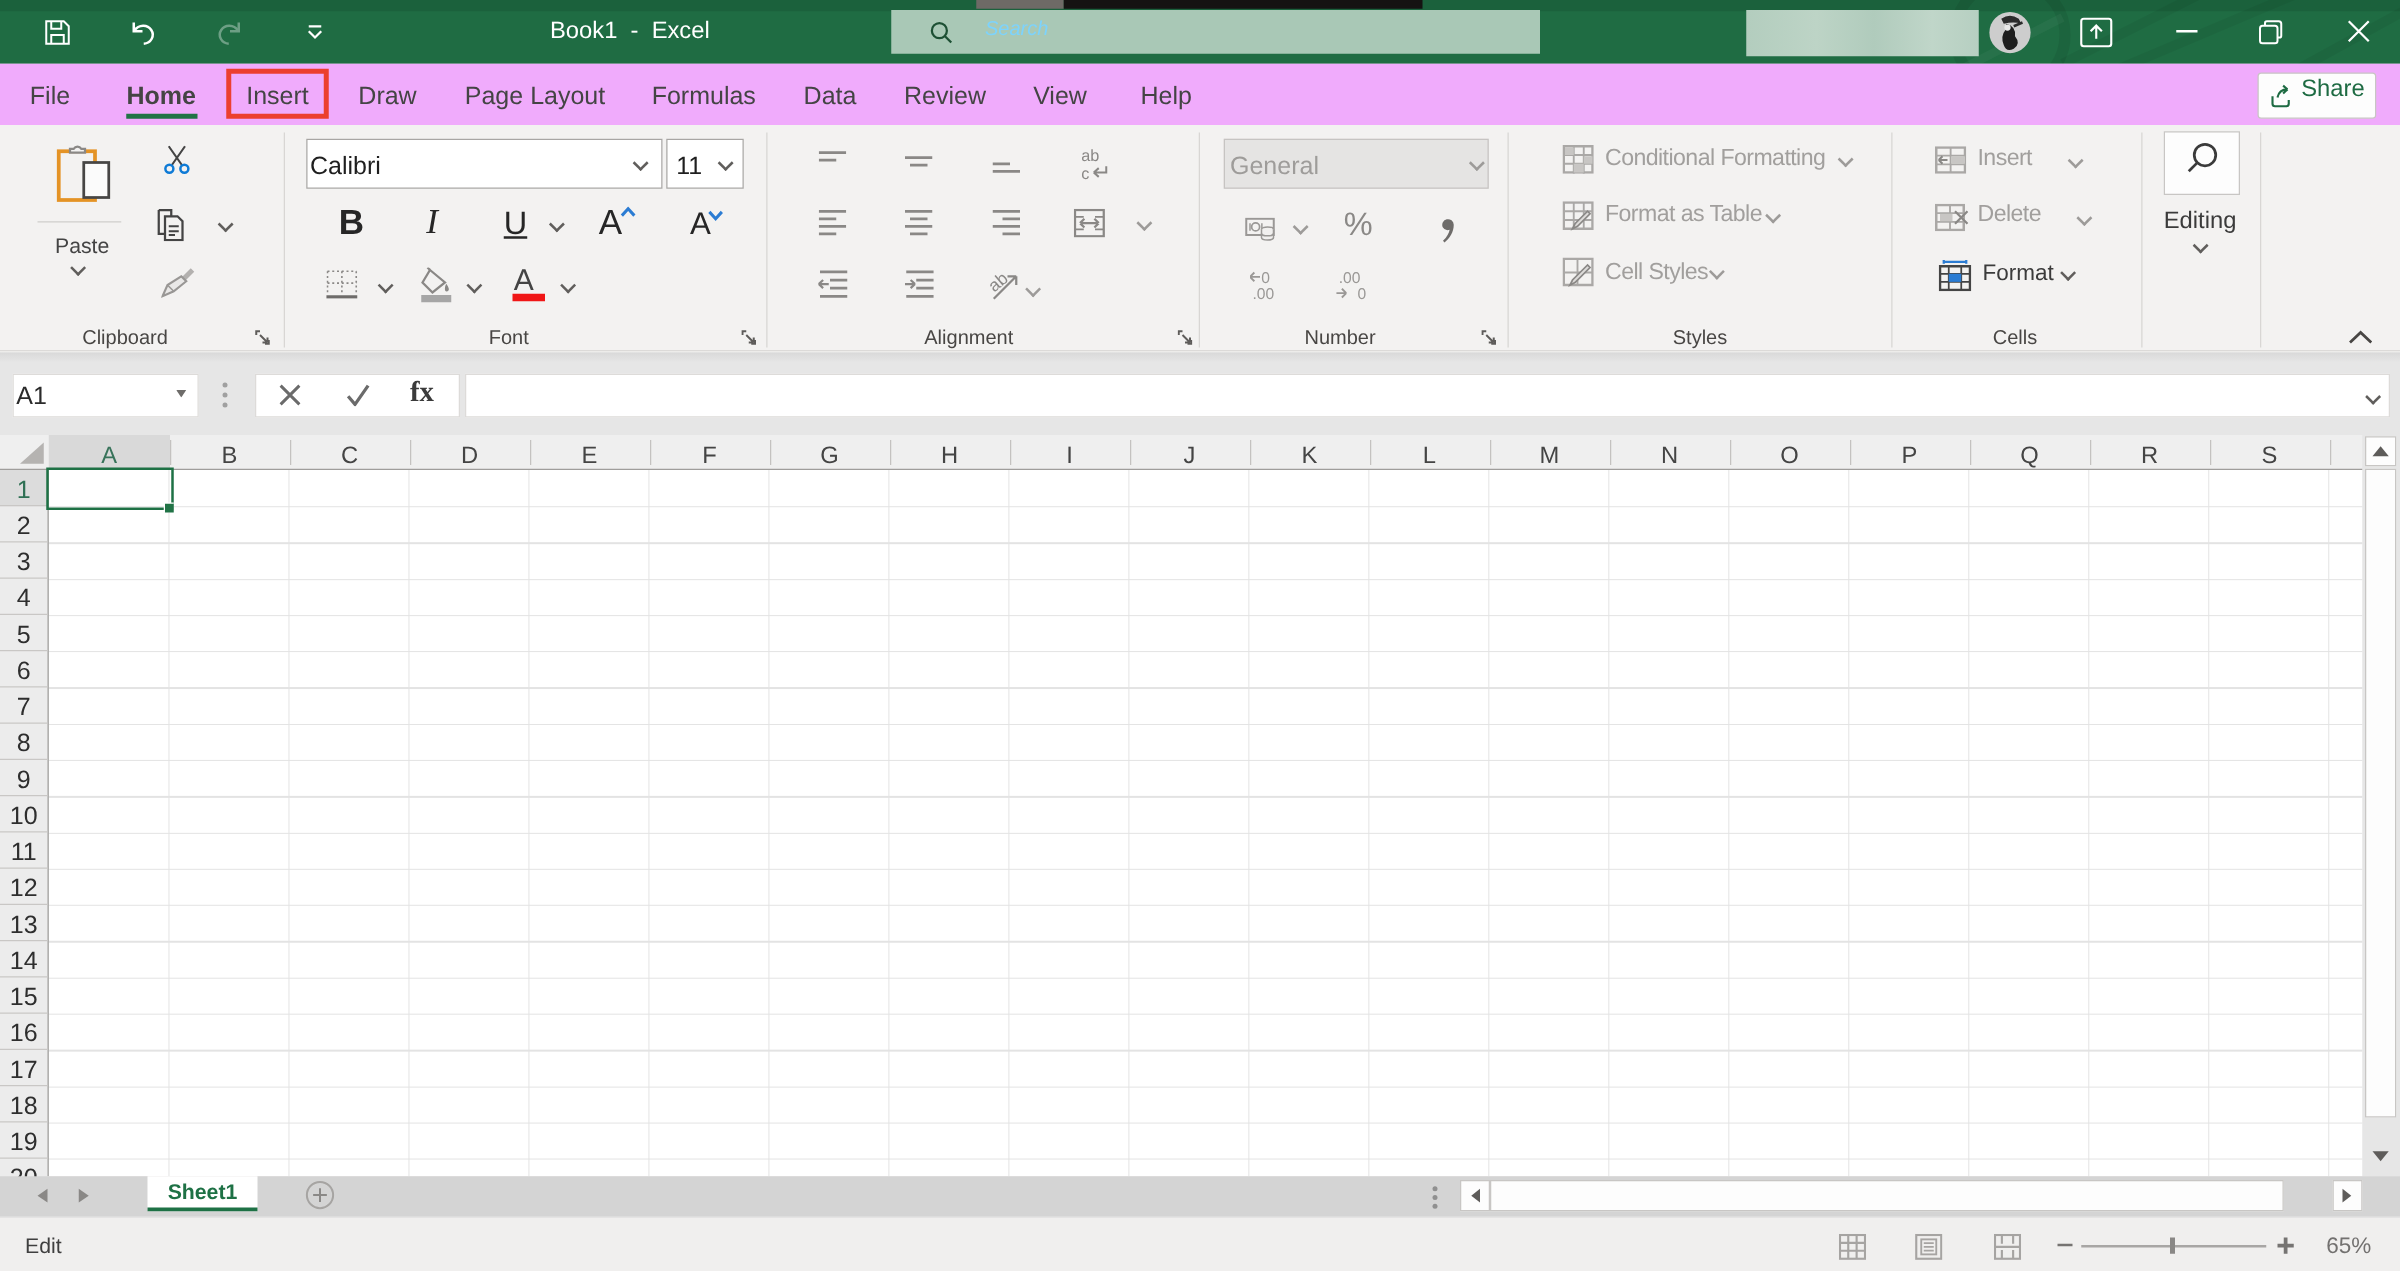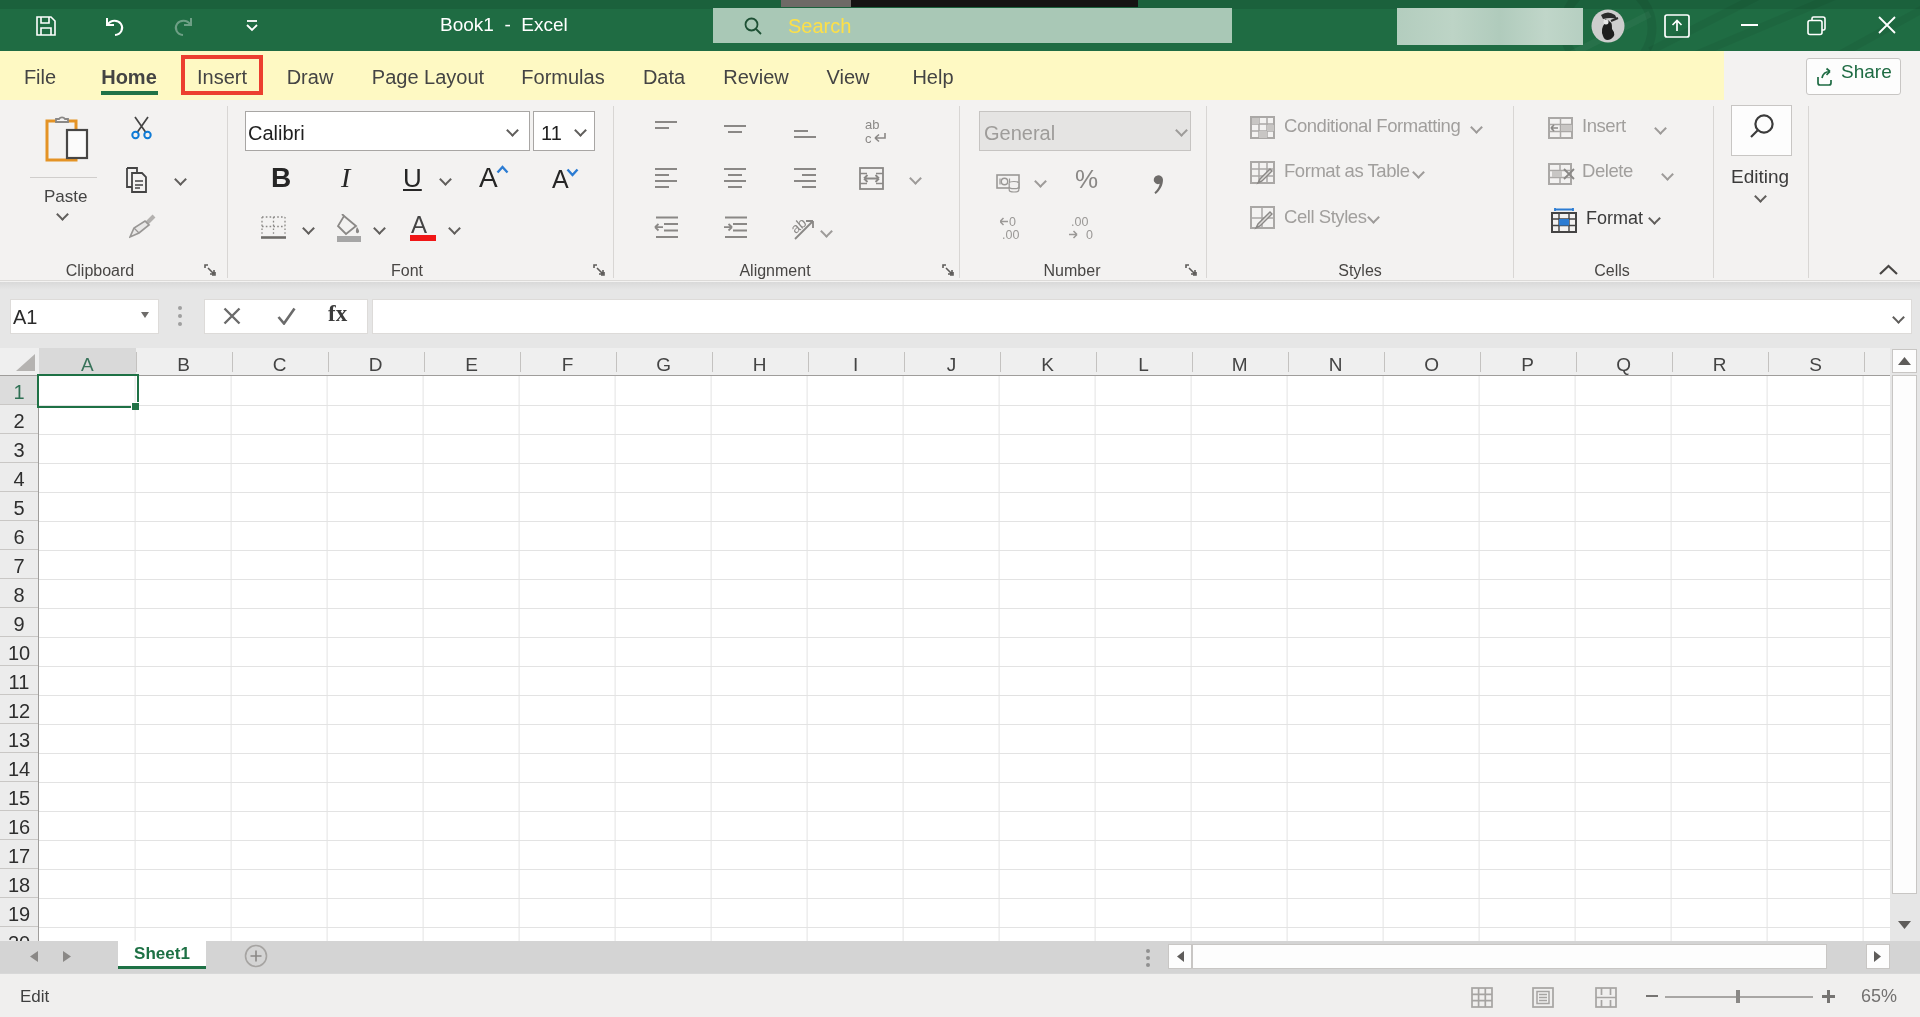--- a/index.html
+++ b/index.html
@@ -50,21 +50,21 @@
     <path d="M2 2 H12" stroke="#fff" stroke-width="1.8"></path>
     <path d="M2 6 L7 11 L12 6" fill="none" stroke="#fff" stroke-width="1.8"></path>
   </svg>
   <div class="abs" style="left:440px;top:14px;width:220px;height:26px;color:#fff;font-size:19px;">Book1&nbsp;&nbsp;-&nbsp;&nbsp;Excel</div>
 
   <div class="abs" style="left:713px;top:8px;width:519px;height:35px;background:#a9c8b6;"></div>
   <svg class="abs" style="left:743px;top:16px" width="20" height="20" viewBox="0 0 20 20">
     <circle cx="8.5" cy="8.5" r="6" fill="none" stroke="#1d5034" stroke-width="1.8"></circle>
     <path d="M13 13 L18 18" stroke="#1d5034" stroke-width="1.8"></path>
   </svg>
-  <div class="abs" style="left:788px;top:15px;color:#fde047;font-size:20px;">Search</div>
+  <div class="abs" style="left:788px;top:15px;color:#7dd3fc;font-size:16px;font-style:italic;">Search</div>
 
   <div class="abs" style="left:1397px;top:8px;width:186px;height:37px;background:linear-gradient(90deg,#b3cdbe 0%,#bdd4c6 30%,#b0cbbc 55%,#c0d6c9 80%,#b6cfc1 100%);"></div>
 
   <svg class="abs" style="left:1591px;top:9px" width="34" height="34" viewBox="0 0 34 34">
     <circle cx="17" cy="17" r="16.5" fill="#cdcdcd"></circle>
     <path d="M10 6 Q17 1 24 6 L26 10 Q20 8 12 10 Z" fill="#2b2b2b"></path>
     <path d="M14 10 Q22 12 21 20 Q26 26 20 30 Q14 33 12 27 Q9 20 14 14 Z" fill="#1e1e1e"></path>
     <path d="M20 12 L27 9" stroke="#2b2b2b" stroke-width="2"></path>
     <circle cx="15" cy="13" r="2.5" fill="#e8e8e8"></circle>
   </svg>
@@ -79,21 +79,21 @@
   <svg class="abs" style="left:1806px;top:15px" width="22" height="22" viewBox="0 0 22 22">
     <path d="M6 5 V3.5 A1.5 1.5 0 0 1 7.5 2 H17 A2 2 0 0 1 19 4 V13.5 A1.5 1.5 0 0 1 17.5 15 H16" fill="none" stroke="#fff" stroke-width="1.6"></path>
     <rect x="2" y="5.5" width="14" height="14" rx="2" fill="none" stroke="#fff" stroke-width="1.6"></rect>
   </svg>
 
   <svg class="abs" style="left:1877px;top:15px" width="20" height="20" viewBox="0 0 20 20">
     <path d="M2 2 L18 18 M18 2 L2 18" stroke="#fff" stroke-width="1.8"></path>
   </svg>
 </div>
 
-<div class="abs" id="menurow" style="left:0;top:51px;width:1724px;height:49px;background:#fef9c3;">
+<div class="abs" id="menurow" style="left:0;top:51px;width:1920px;height:49px;background:#f0abfc;">
   <div class="mt" style="left:40px;">File</div>
   <div class="mt" style="left:129px;font-weight:700;">Home</div>
   <div class="mt" style="left:222px;">Insert</div>
   <div class="mt" style="left:310px;">Draw</div>
   <div class="mt" style="left:428px;">Page Layout</div>
   <div class="mt" style="left:563px;">Formulas</div>
   <div class="mt" style="left:664px;">Data</div>
   <div class="mt" style="left:756px;">Review</div>
   <div class="mt" style="left:848px;">View</div>
   <div class="mt" style="left:933px;">Help</div>

